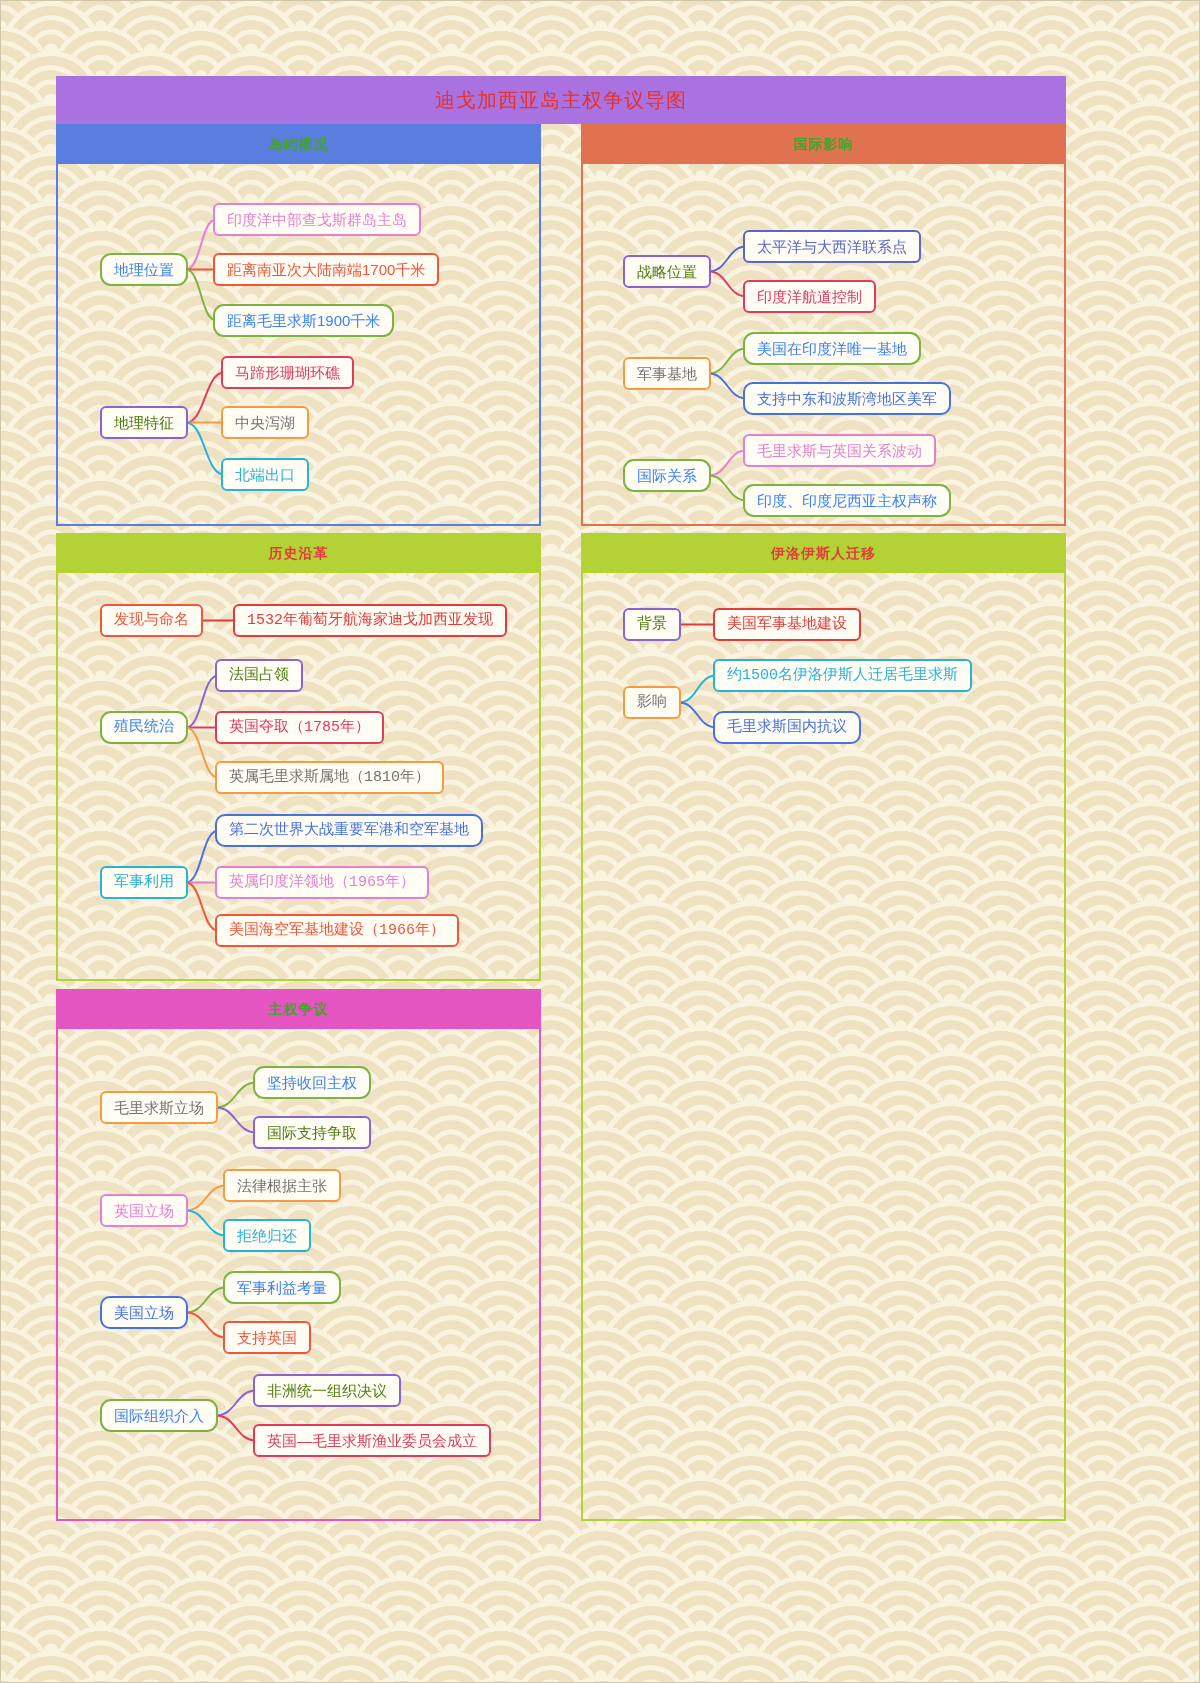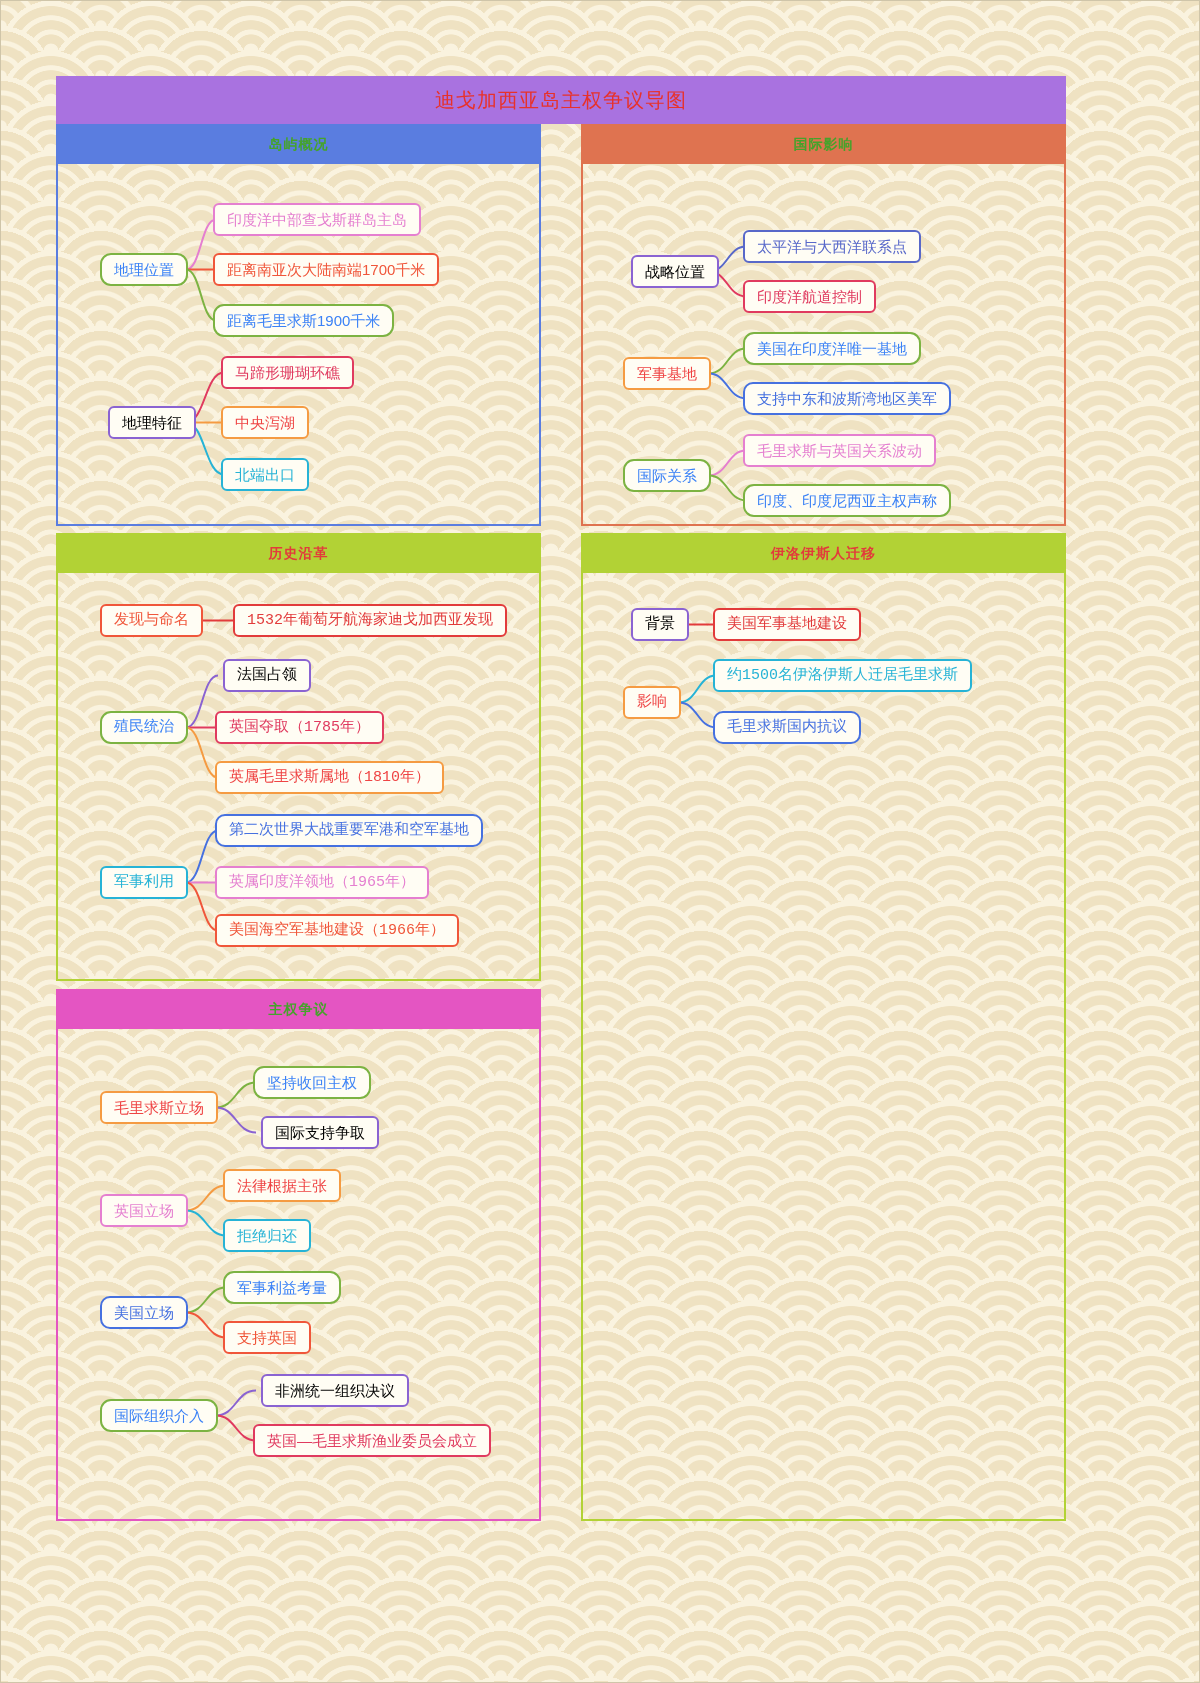--- a/index.html
+++ b/index.html
@@ -54,24 +54,24 @@
     border:2px solid;
     border-radius:6px;
     padding:7px 12px;
     font-size:15px; line-height:15px;
     white-space:nowrap;
     cursor:default;
   }
   .c-green   { color:#3b82f6; border-color:#7cb342;border-radius:11px; }
   .c-pink    { color:#e57fd0; border-color:#e57fd0; }
   .c-tomato  { color:#f0563a; border-color:#f0563a; }
-  .c-purple  { color:#000000; border-color:#8a63d2;margin-left:8px; }
+  .c-purple  { color:#4d7c0f; border-color:#8a63d2; }
   .c-indigo  { color:#5868c9; border-color:#5868c9; }
   .c-crimson { color:#e03a5f; border-color:#e03a5f; }
-  .c-orange  { color:#ef4444; border-color:#f59b42;text-align:center; }
+  .c-orange  { color:#737373; border-color:#f59b42;text-align:center; }
   .c-cyan    { color:#26b3d6; border-color:#26b3d6; }
   .c-blue    { color:#4671e0; border-color:#4671e0;border-radius:10px; }
   .c-red     { color:#e23b3b; border-color:#e23b3b; }
 </style>
 </head>
 <body>
 
 <div class="canvas">
   <div class="map">
 

